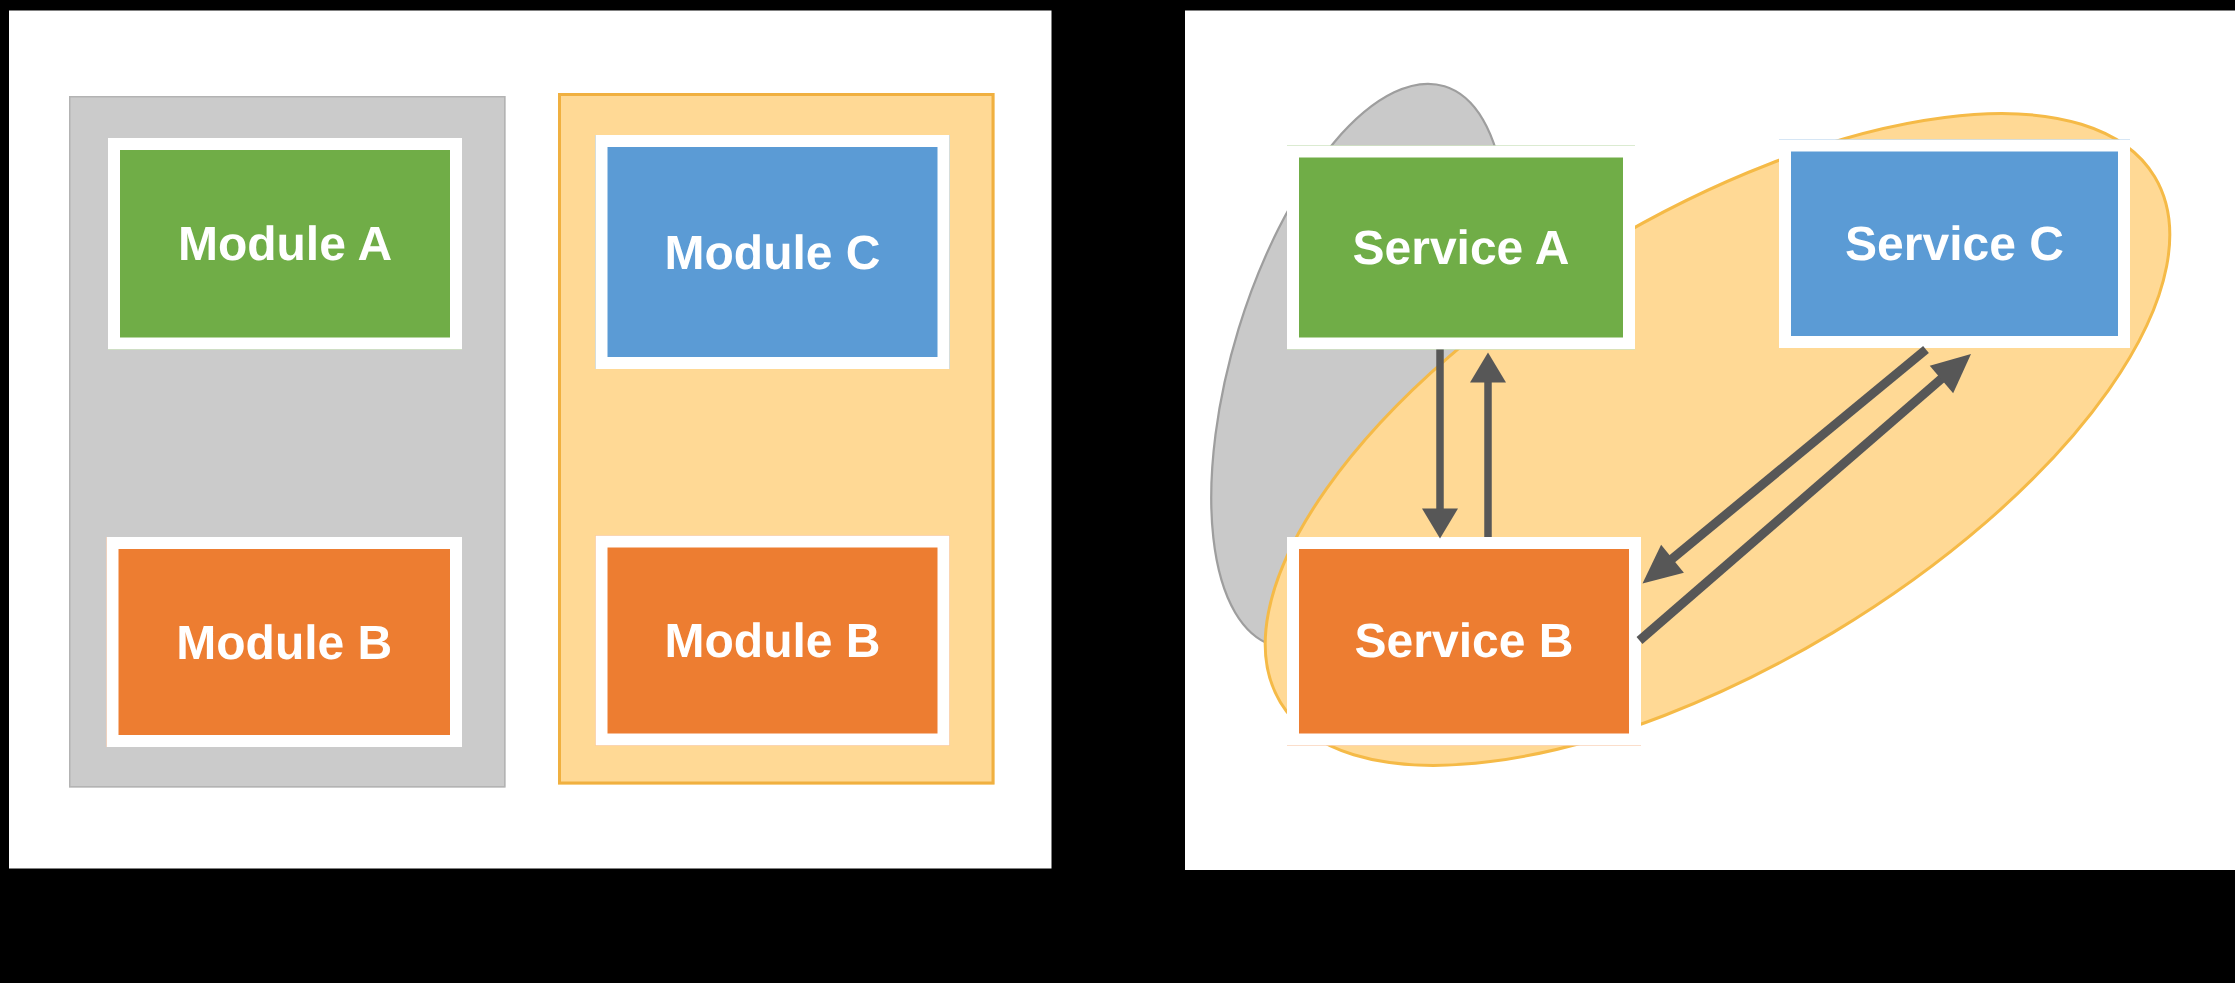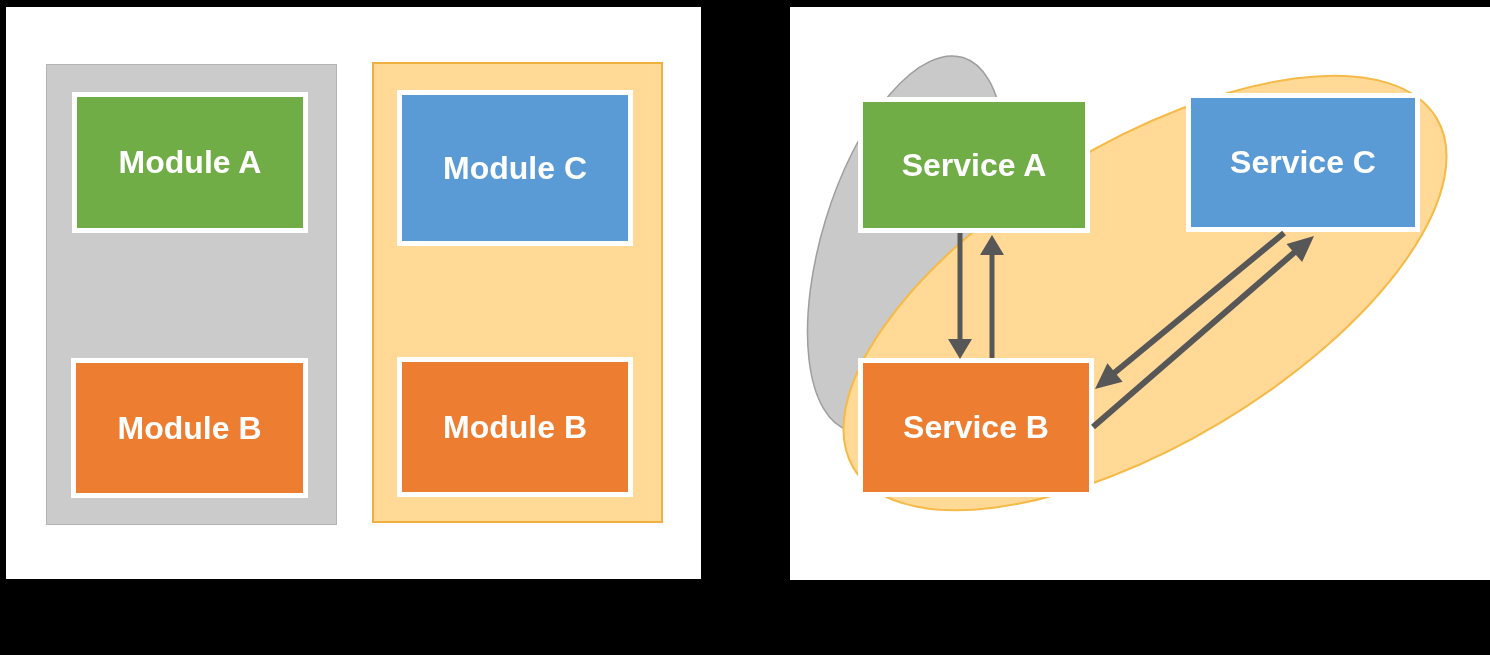--- a/index.html
+++ b/index.html
@@ -3,21 +3,21 @@
 <meta charset="utf-8">
 <style>
   html,body{margin:0;padding:0;}
   body{
     width:1490px;height:655px;position:relative;overflow:hidden;
     font-family:"Liberation Sans","DejaVu Sans",sans-serif;
   }
   .panel{position:absolute;}
   .container-rect{position:absolute;box-sizing:border-box;}
   .shape-box{
-    position:absolute;box-sizing:border-box;border:5px solid #b91c1c;
+    position:absolute;box-sizing:border-box;border:8px solid #b91c1c;
     display:flex;align-items:center;justify-content:center;
     font-weight:bold;font-size:32px;letter-spacing:0px;
   }
   svg{position:absolute;left:0;top:0;pointer-events:none;}
 </style>
 </head>
 <body style="background-color: rgb(0, 0, 0);">
 
 <div class="panel" style="left: 6px; top: 7px; width: 695px; height: 572px; background-color: rgb(255, 255, 255);">
 

